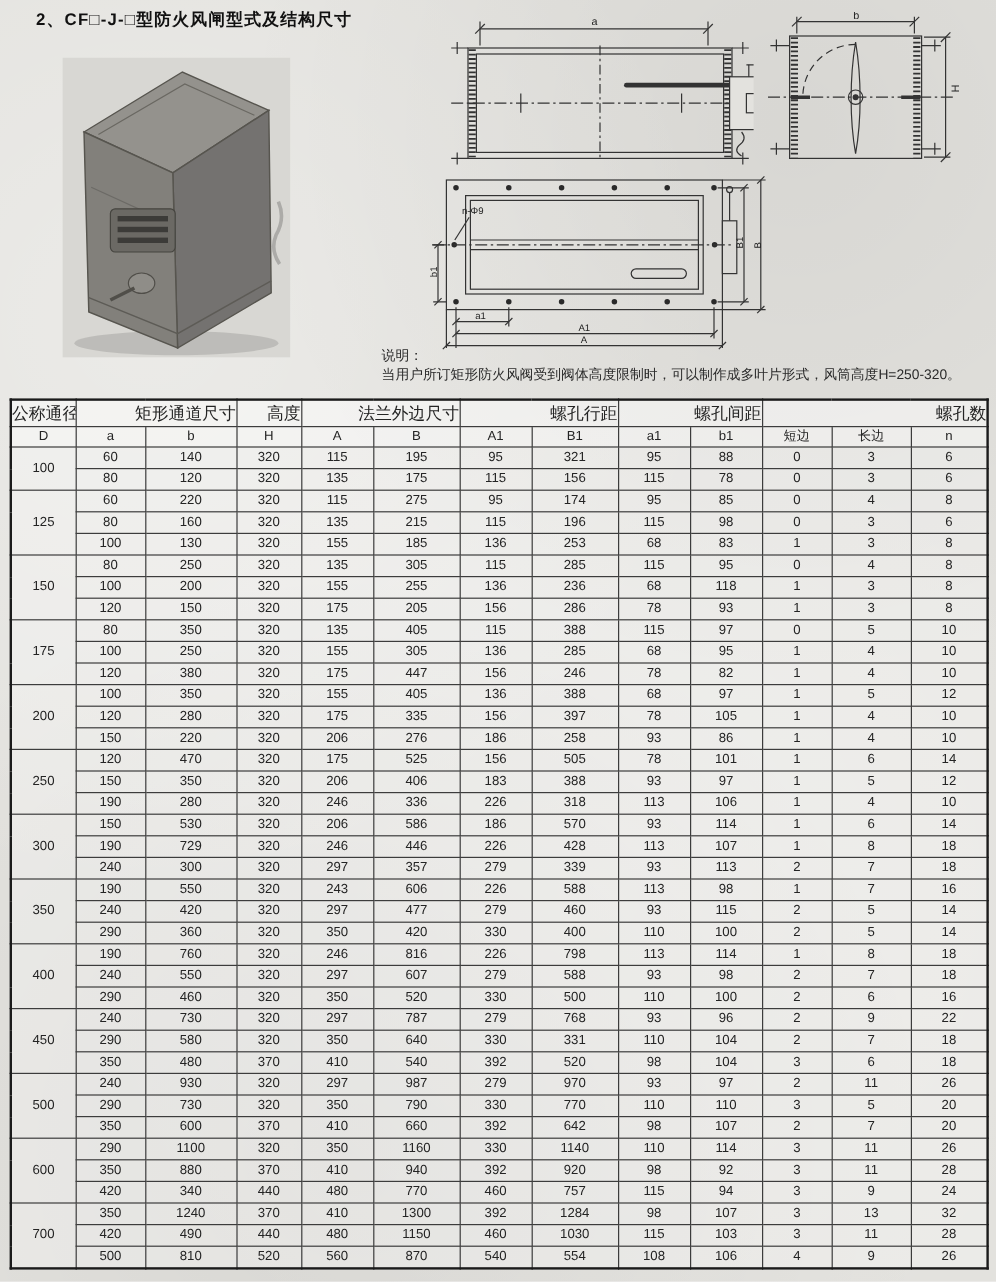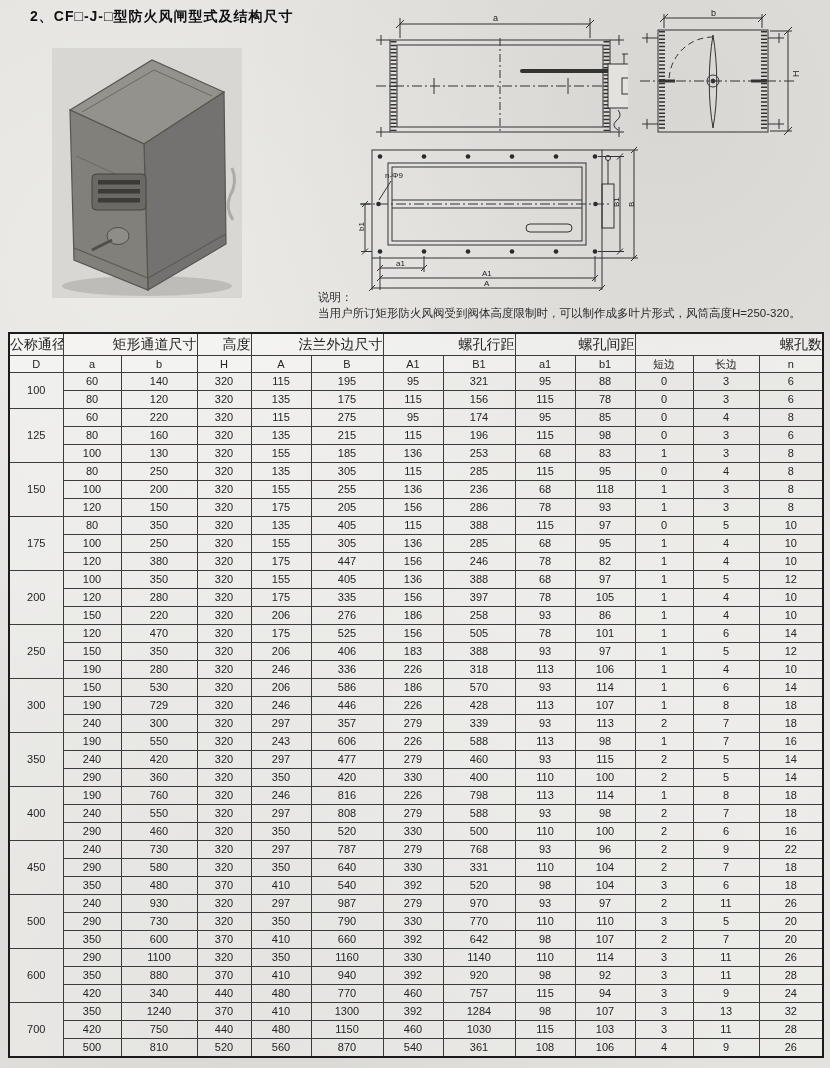--- a/index.html
+++ b/index.html
@@ -620,21 +620,21 @@
           <td>114</td>
           <td>1</td>
           <td>8</td>
           <td>18</td>
         </tr>
         <tr>
           <td>240</td>
           <td>550</td>
           <td>320</td>
           <td>297</td>
-          <td>808</td>
+          <td>607</td>
           <td>279</td>
           <td>588</td>
           <td>93</td>
           <td>98</td>
           <td>2</td>
           <td>7</td>
           <td>18</td>
         </tr>
         <tr>
           <td>290</td>
@@ -789,40 +789,40 @@
           <td>392</td>
           <td>1284</td>
           <td>98</td>
           <td>107</td>
           <td>3</td>
           <td>13</td>
           <td>32</td>
         </tr>
         <tr>
           <td>420</td>
-          <td>750</td>
+          <td>490</td>
           <td>440</td>
           <td>480</td>
           <td>1150</td>
           <td>460</td>
           <td>1030</td>
           <td>115</td>
           <td>103</td>
           <td>3</td>
           <td>11</td>
           <td>28</td>
         </tr>
         <tr>
           <td>500</td>
           <td>810</td>
           <td>520</td>
           <td>560</td>
           <td>870</td>
           <td>540</td>
-          <td>361</td>
+          <td>554</td>
           <td>108</td>
           <td>106</td>
           <td>4</td>
           <td>9</td>
           <td>26</td>
         </tr>
       </tbody>
   </table>
 
 </div>

